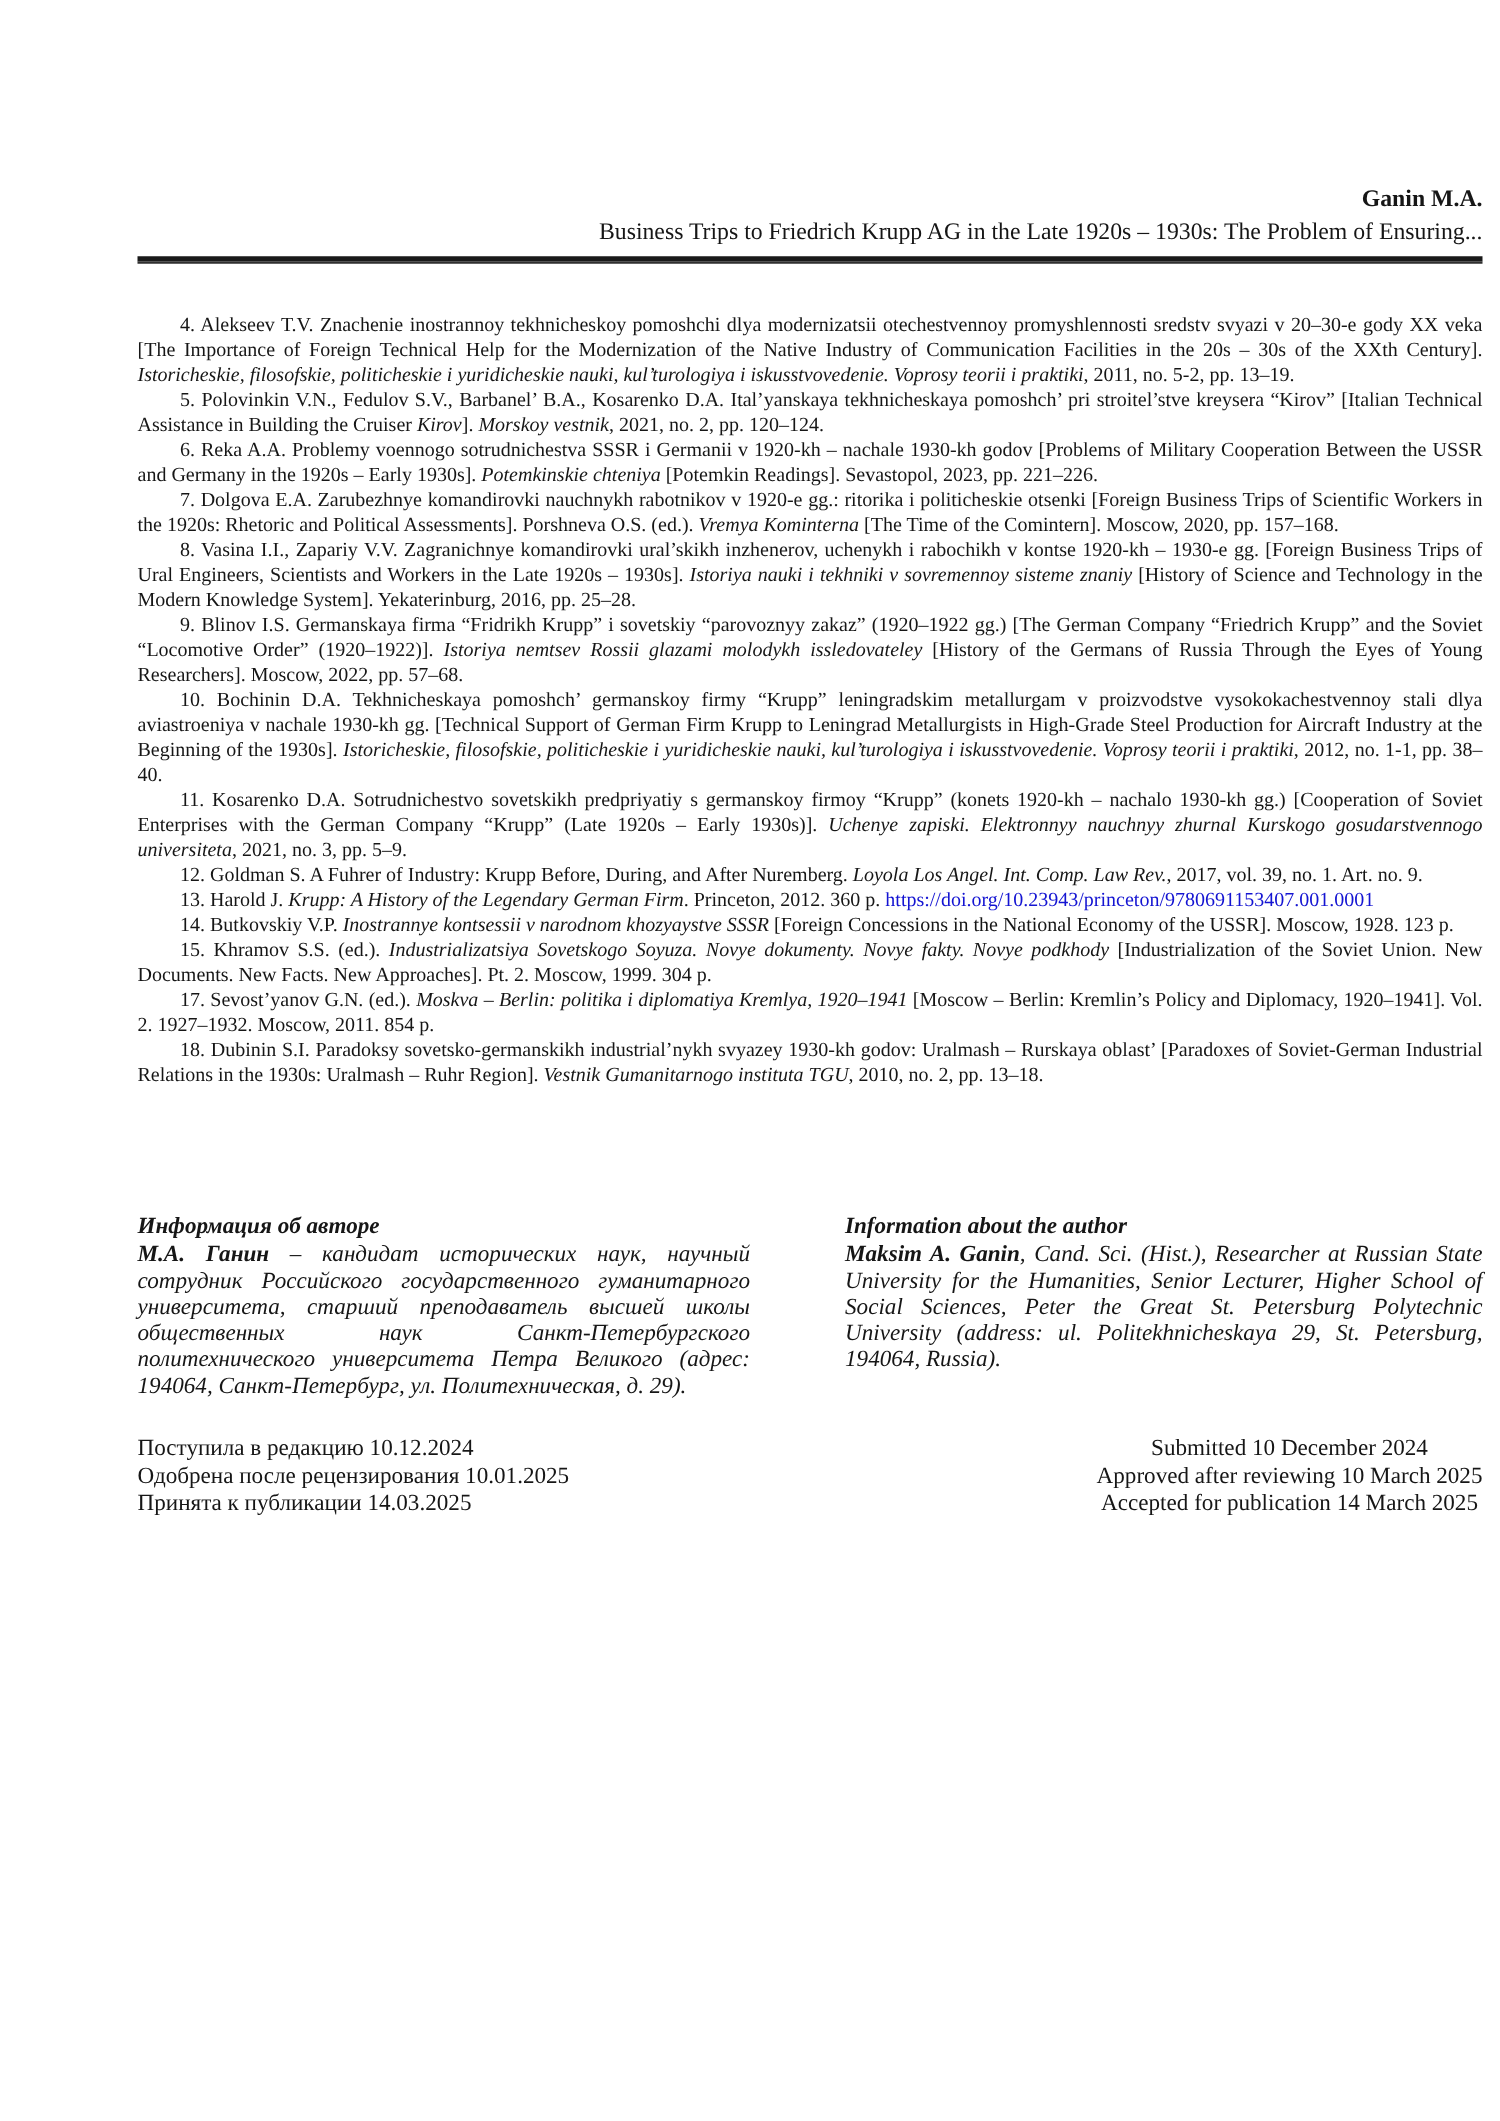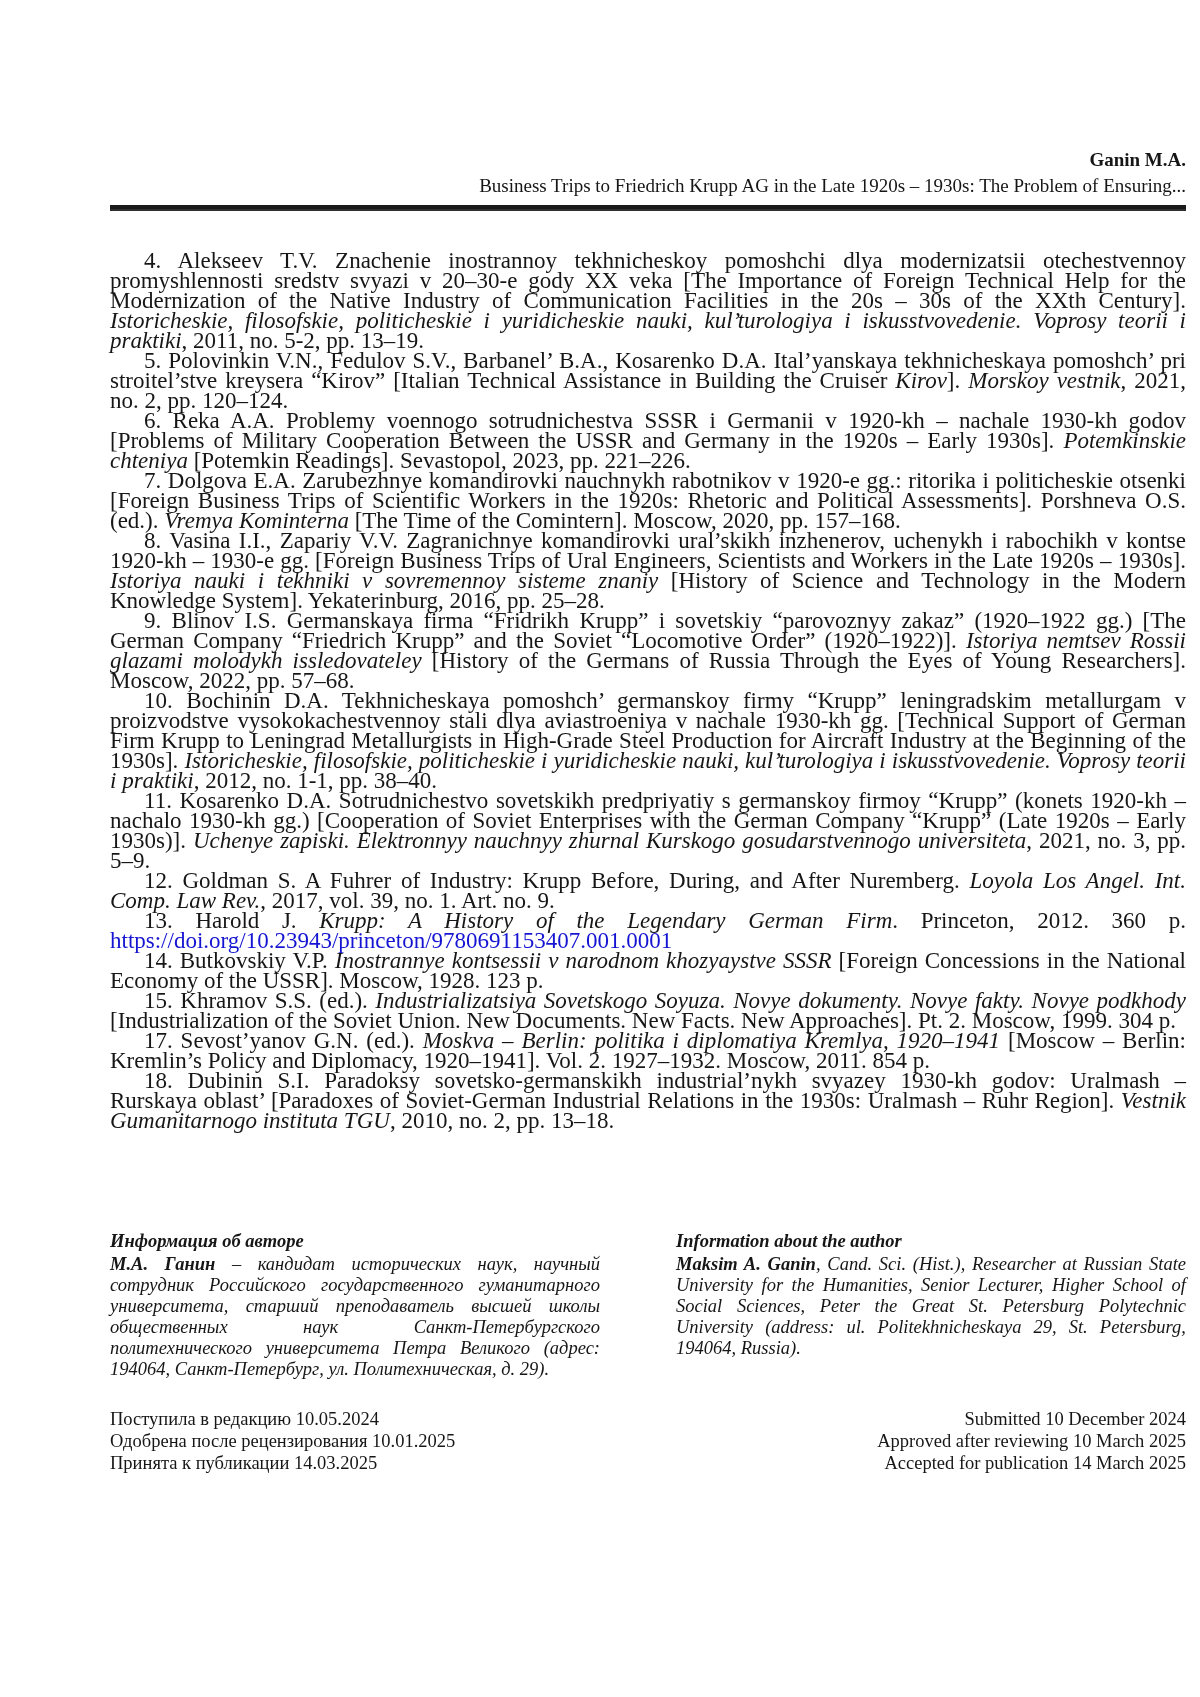--- a/index.html
+++ b/index.html
@@ -17,21 +17,21 @@
   .rh-author { font-weight:bold; line-height:24px; }
   .rh-title  { line-height:28px; }
   .rule {
     margin:5px 62px 0;
     height:4px;
     border-top:4px solid #1a1a1a;
     border-bottom:2px solid #2f2f2f;
   }
   .refs {
     margin:40px 62px 0;
-    font-size:23px;
+    font-size:16px;
     line-height:20px;
     text-align:justify;
   }
   .ref { text-indent:34px; }
   .it { font-style:italic; }
   .link {
     color:var(--link-color, #1414d2);
     cursor:pointer;
     overflow-wrap:anywhere;
   }
@@ -46,21 +46,21 @@
   .info-heading { font-weight:bold; font-style:italic; margin-bottom:2px; }
   .info-body { font-style:italic; text-align:justify; }
   .info-body .nm { font-weight:bold; }
   .dates {
     margin:28px 62px 0;
     display:flex;
     justify-content:space-between;
     font-size:18.5px;
     line-height:22px;
   }
-  .dates-right { text-align:right;font-family:Liberation Serif, serif; }
+  .dates-right { text-align:center;font-family:Liberation Serif, serif; }
   .page-num {
     margin:38px 152px 0 62px;
     text-align:center;
     font-family:"Liberation Sans", sans-serif;
     font-size:20px;
     color:#222222;
   }
 </style>
 </head>
 <body>
@@ -97,21 +97,21 @@
       <p class="info-body"><span class="nm">М.А. Ганин</span><span> – кандидат исторических наук, научный сотрудник Российского государственного гуманитарного университета, старший преподаватель высшей школы общественных наук Санкт-Петербургского политехнического университета Петра Великого (адрес: 194064, Санкт-Петербург, ул. Политехническая, д. 29).</span></p>
     </div>
     <div>
       <div class="info-heading">Information about the author</div>
       <p class="info-body"><span class="nm">Maksim A. Ganin</span><span>, Cand. Sci. (Hist.), Researcher at Russian State University for the Humanities, Senior Lecturer, Higher School of Social Sciences, Peter the Great St. Petersburg Polytechnic University (address: ul. Politekhnicheskaya 29, St. Petersburg, 194064, Russia).</span></p>
     </div>
   </div>
 
   <div class="dates">
     <div class="dates-left">
-      <div>Поступила в редакцию 10.05.2024</div>
+      <div>Поступила в редакцию 10.12.2024</div>
       <div>Одобрена после рецензирования 10.01.2025</div>
       <div>Принята к публикации 14.03.2025</div>
     </div>
     <div class="dates-right">
       <div>Submitted 10 December 2024</div>
       <div>Approved after reviewing 10 March 2025</div>
       <div>Accepted for publication 14 March 2025</div>
     </div>
   </div>
 

